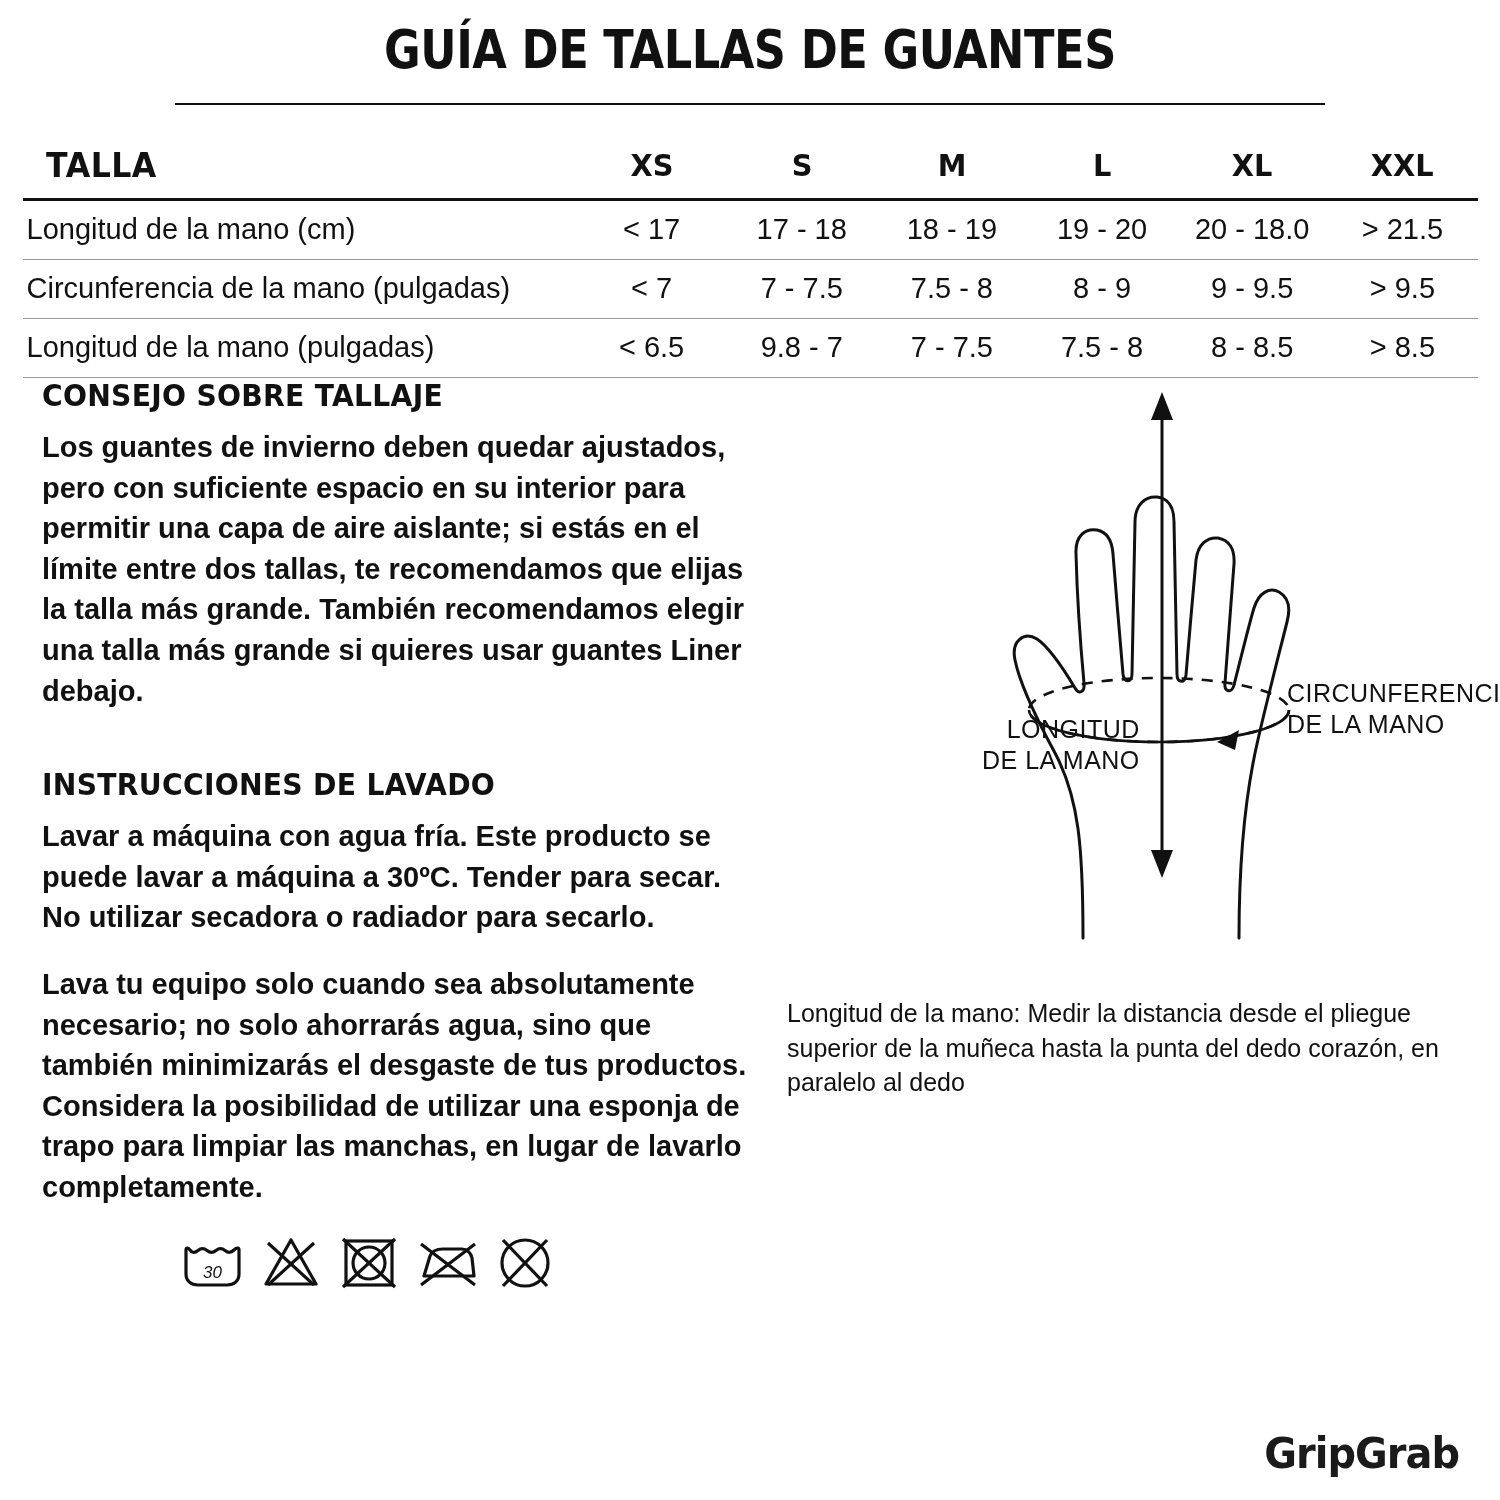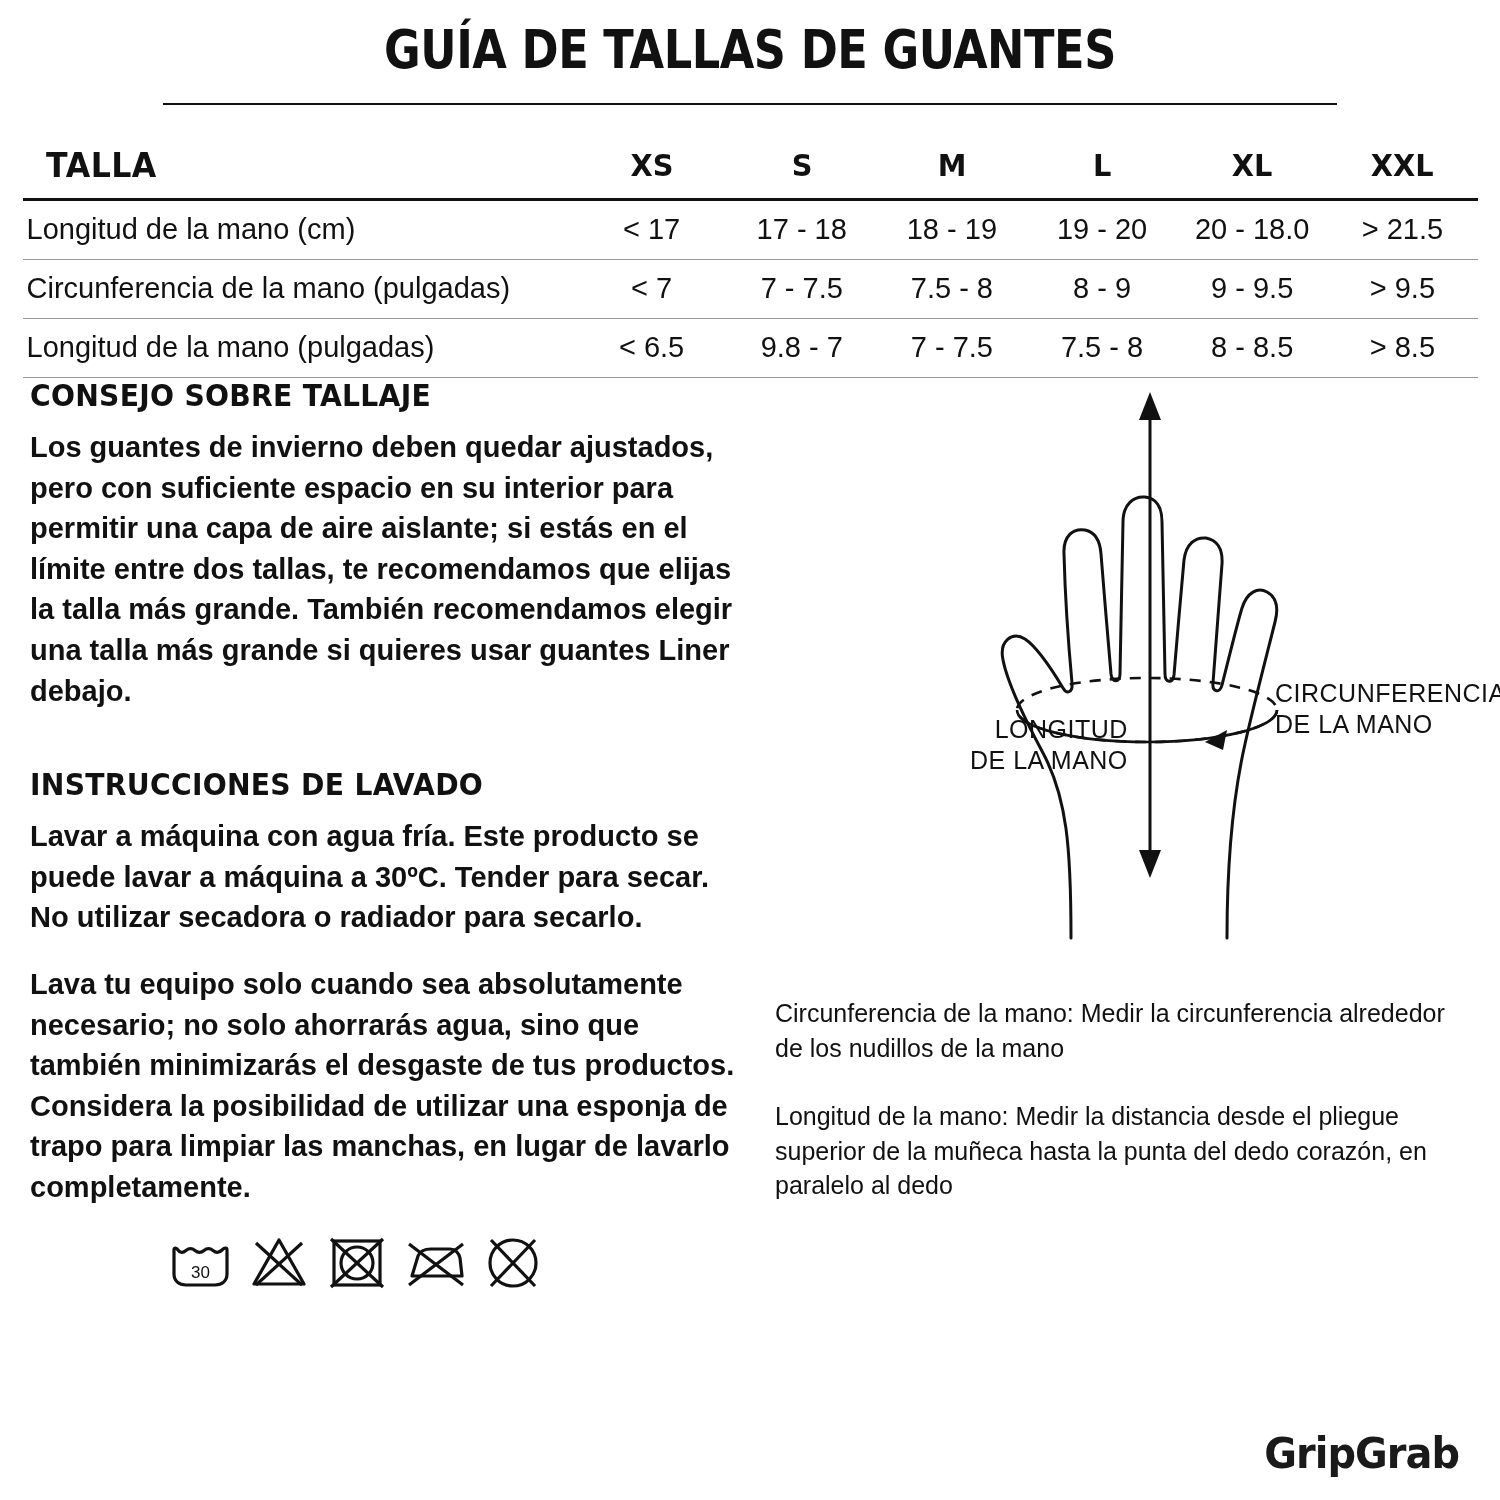--- a/index.html
+++ b/index.html
@@ -7,21 +7,21 @@
     margin: 0; padding: 0;
     width: 1500px; height: 1500px;
     background: #ffffff;
     font-family: "Liberation Sans", sans-serif;
     color: #111111;
     overflow: hidden;
   }
   .page {
     position: relative;
     width: 1500px; height: 1500px;
-    padding: 0 8px;
+    padding: 0 20px;
   }
 
   
   .title {
     text-align: center;
     font-weight: bold;
     font-size: 54px;
     letter-spacing: -0.5px;
     padding-top: 18px;
     font-family: "DejaVu Sans", sans-serif;
@@ -92,20 +92,21 @@
     font-weight: bold;
   }
   .gap-lg { height: 30px; }
 
   
   .wash-icons {
     display: flex;
     gap: 16px;
     margin-top: 26px;
     padding-left: 140px;
+    font-style: italic;
   }
   .wash-icons svg { display: block; }
 
   
   .glove-wrap {
     position: relative;
     width: 100%;
     height: 600px;
   }
   .glove-wrap svg { position: absolute; top: 0; left: 0; }
@@ -292,21 +293,20 @@
           <div>LONGITUD</div>
           <div>DE LA MANO</div>
         </div>
         <div class="lbl lbl-circ">
           <div>CIRCUNFERENCIA</div>
           <div>DE LA MANO</div>
         </div>
       </div>
 
       <div class="right-notes">
-        <p class="note">Circunferencia de la mano: Medir la circunferencia alrededor de los nudillos de la mano</p>
         <p class="note">Longitud de la mano: Medir la distancia desde el pliegue superior de la muñeca hasta la punta del dedo corazón, en paralelo al dedo</p>
       </div>
 
     </div>
   </div>
 
   <div class="logo">GripGrab</div>
 
 </div>
 

